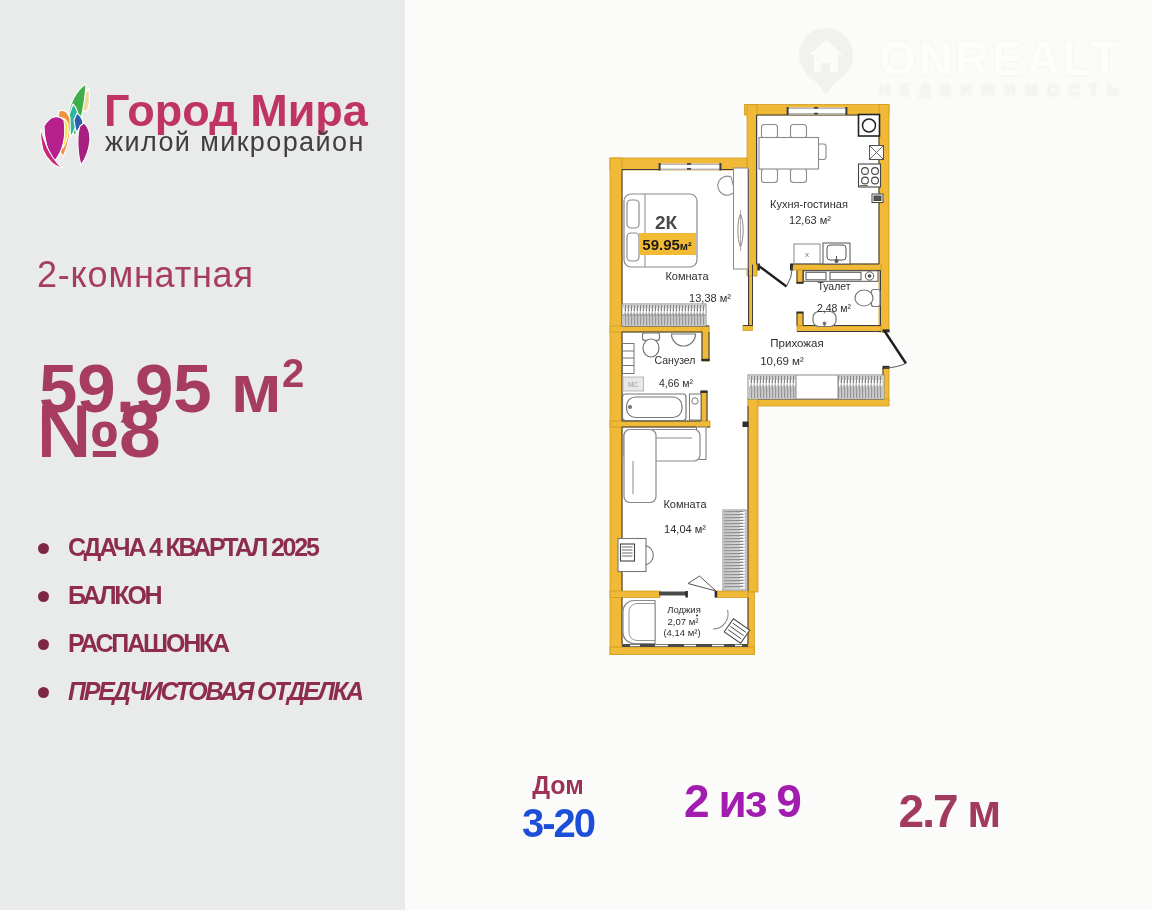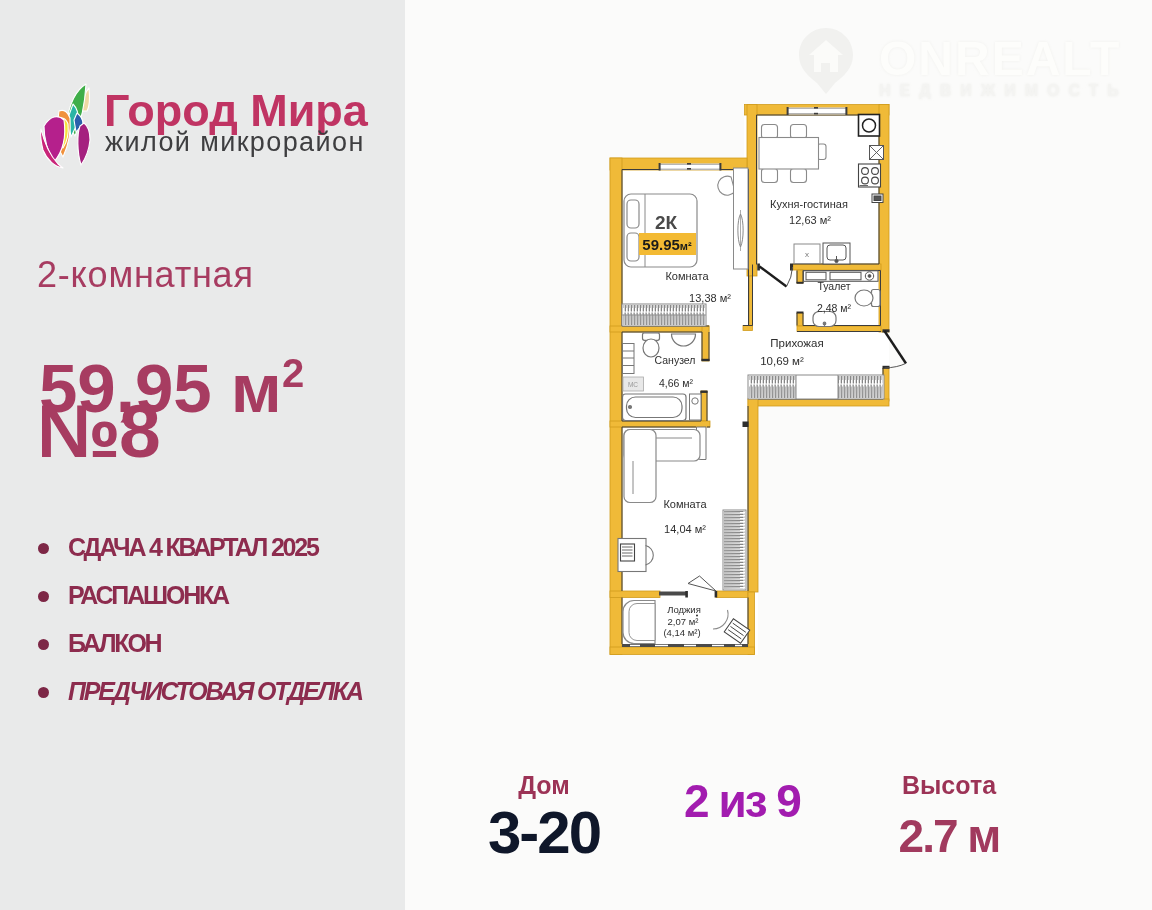--- a/index.html
+++ b/index.html
@@ -58,39 +58,38 @@
 <div class="abs" style="left:37px;top:257px;font-size:36px;font-weight:normal;color:#a73c61;letter-spacing:0.8px;line-height:1;">2-комнатная</div>
 
 <div class="abs" style="left:39px;top:312px;font-size:69px;font-weight:bold;color:#a73c61;line-height:1;margin-top:41px;">59,95 м<span style="font-size:40px;vertical-align:25px;">2</span></div>
 
 <div class="abs" style="left:37px;top:394px;font-size:75px;font-weight:bold;color:#a73c61;letter-spacing:-1.5px;line-height:1;">№8</div>
 
 <div class="abs" style="left:38px;top:533px;width:420px;font-size:25px;font-weight:bold;color:#8d2c4e;letter-spacing:-2.2px;">
 
   <div style="height:48px;"><span style="display:inline-block;width:11px;height:11px;border-radius:50%;background:#7d2746;margin-right:19px;vertical-align:2px;letter-spacing:0;"></span>СДАЧА 4 КВАРТАЛ 2025</div>
 
+  <div style="height:48px;"><span style="display:inline-block;width:11px;height:11px;border-radius:50%;background:#7d2746;margin-right:19px;vertical-align:2px;letter-spacing:0;"></span>БАЛКОН</div>
+
   <div style="height:48px;"><span style="display:inline-block;width:11px;height:11px;border-radius:50%;background:#7d2746;margin-right:19px;vertical-align:2px;letter-spacing:0;"></span>РАСПАШОНКА</div>
 
-  <div style="height:48px;"><span style="display:inline-block;width:11px;height:11px;border-radius:50%;background:#7d2746;margin-right:19px;vertical-align:2px;letter-spacing:0;"></span>БАЛКОН</div>
-
 
   <div style="height:48px;font-style:italic;"><span style="display:inline-block;width:11px;height:11px;border-radius:50%;background:#7d2746;margin-right:19px;vertical-align:2px;letter-spacing:0;"></span>ПРЕДЧИСТОВАЯ ОТДЕЛКА</div>
 </div>
 
-<div class="abs" style="left:444px;top:773px;width:200px;text-align:center;line-height:1;">
+<div class="abs" style="left:458px;top:773px;width:200px;text-align:center;line-height:1;">
   <div style="font-size:25px;font-weight:bold;color:#9c3356;">Дом</div>
-  <div style="font-size:60px;font-weight:bold;color:#0f172a;margin-top:5px;letter-spacing:-2px;">3-20</div>
+  <div style="font-size:40px;font-weight:bold;color:#1d4ed8;margin-top:5px;letter-spacing:-2px;">3-20</div>
 </div>
 
 <div class="abs" style="left:642px;top:773px;width:200px;text-align:center;line-height:1;">
   <div style="font-size:46px;font-weight:bold;color:#a21caf;margin-top:5px;letter-spacing:-2px;">2 из 9</div>
 </div>
 
 <div class="abs" style="left:849px;top:773px;width:200px;text-align:center;line-height:1;">
-  <div style="font-size:25px;font-weight:bold;color:#9c3356;">Высота</div>
   <div style="font-size:46px;font-weight:bold;color:#a13a5e;margin-top:15px;letter-spacing:-2px;">2.7 м</div>
 </div>
 
 <div class="abs" style="left:560px;top:80px;width:400px;height:600px;">
 <svg width="400" height="600" viewBox="560 80 400 600" fill="none">
   <defs>
     <pattern id="hv" width="3" height="24" patternUnits="userSpaceOnUse">
       <path d="M1.1 0.5 L1.3 23.5" stroke="#4f4f4f" stroke-width="0.9" fill="none"></path>
       <path d="M2.5 2.5 L2.3 20" stroke="#8f8f8f" stroke-width="0.6" fill="none"></path>
     </pattern>

